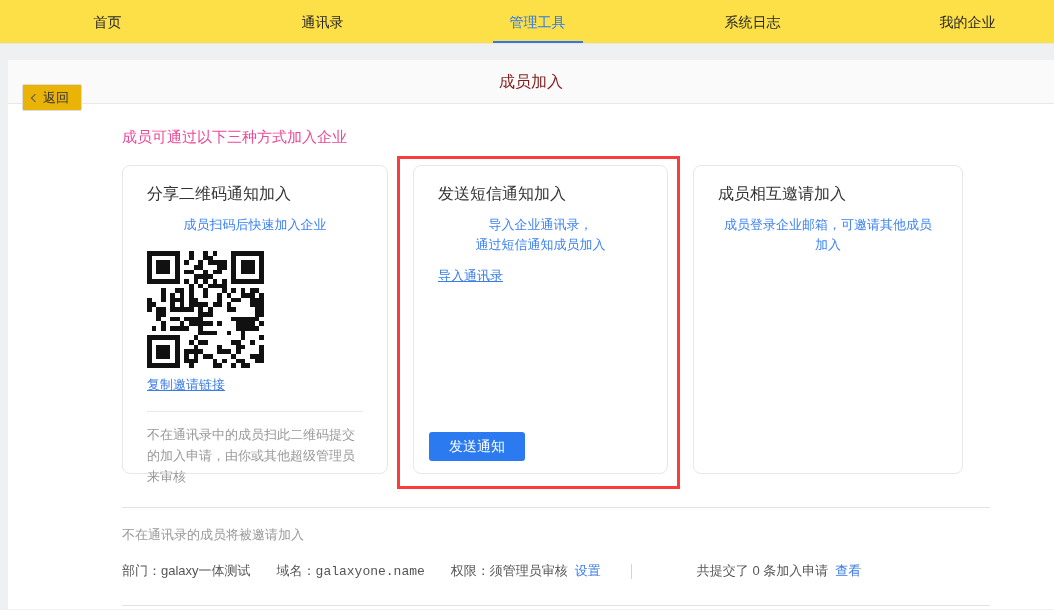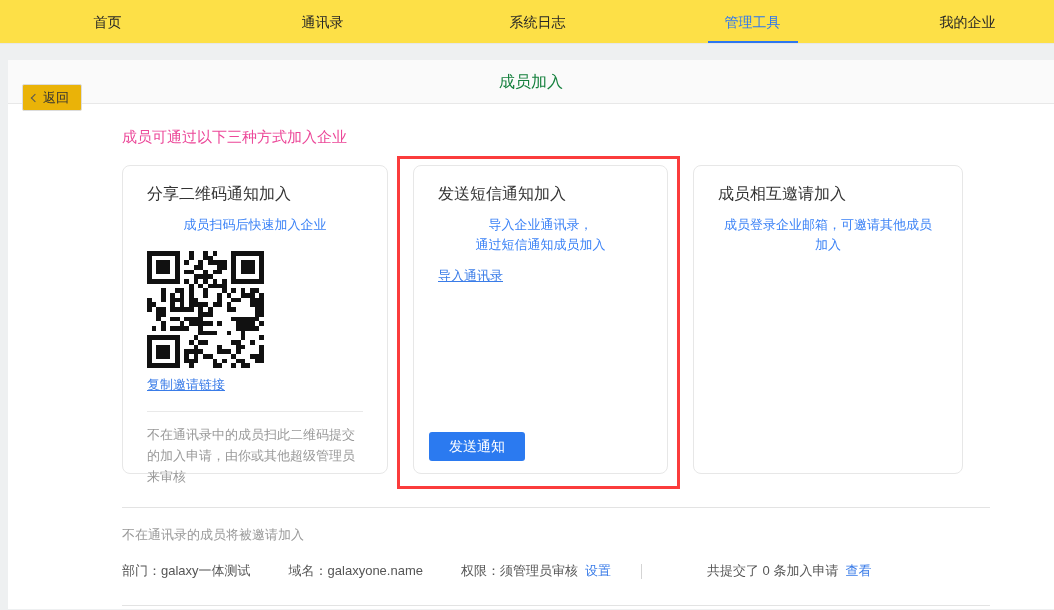--- a/index.html
+++ b/index.html
@@ -38,21 +38,21 @@
     background:#eab308; border:1px solid #dcdcdc; border-radius:2px;
     font-size:13px; color:#333; padding:0 12px 0 9px; cursor:pointer;
     display:flex; align-items:center; font-family:inherit;
   }
   .chevron-left {
     width:6px; height:6px; border-left:1px solid #555; border-bottom:1px solid #555;
     transform:rotate(45deg); margin-right:5px; display:inline-block;
   }
   .page-title {
     position:absolute; left:0; right:0; top:0; text-align:center;
-    line-height:44px; font-size:16px; color:#15803d;
+    line-height:44px; font-size:16px; color:#7f1d1d;
   }
   
   .content { padding:24px 64px 0 114px; }
   .section-heading { font-size:15px; color:#ec4899; }
   .cards-row { display:flex; gap:25px; margin-top:18px; position:relative; }
   .card {
     width:266px; height:309px; border:1px solid #e7e7e7; border-radius:8px;
     padding:18px 24px; background:#fff; position:relative; flex:none;
   }
   .card-wrap { position:relative; flex:none; }
@@ -74,46 +74,46 @@
     background:#2b7af0; color:#fff; border:none; border-radius:3px;
     font-size:14px; padding:0 20px; height:29px; cursor:pointer;
     font-family:inherit;
   }
   .wide-divider { border-top:1px solid #e3e3e3; margin-top:33px; }
   .footer-note { font-size:13px; color:#999; margin-top:18px; }
   .info-row {
     display:flex; align-items:center; font-size:13px; color:#555; margin-top:18px;
   }
   .info-item { white-space:nowrap; }
-  .info-item + .info-item { margin-left:38px; }
+  .info-item + .info-item { margin-left:26px;font-family:Liberation Mono, monospace; }
   .info-link { color:#3a7ce8; cursor:pointer; margin-left:7px; }
   .v-sep { width:1px; height:15px; background:#d4d4d4; margin-left:30px; }
   .apps-item { margin-left:65px; }
   .bottom-divider { border-top:1px solid #e3e3e3; margin-top:25px; }
 </style>
 </head>
 <body>
 
 <div class="topnav">
   <div class="topnav-inner">
     <div class="nav-item">
       <span>首页</span>
       
     </div>
     <div class="nav-item">
       <span>通讯录</span>
       
     </div>
+    <div class="nav-item active">
+      <span>管理工具</span>
+      <div class="nav-underline"></div>
+    </div>
     <div class="nav-item">
       <span>系统日志</span>
       
-    </div>
-    <div class="nav-item active">
-      <span>管理工具</span>
-      <div class="nav-underline"></div>
     </div>
     <div class="nav-item">
       <span>我的企业</span>
       
     </div>
   </div>
 </div>
 
 <div class="panel">
 

